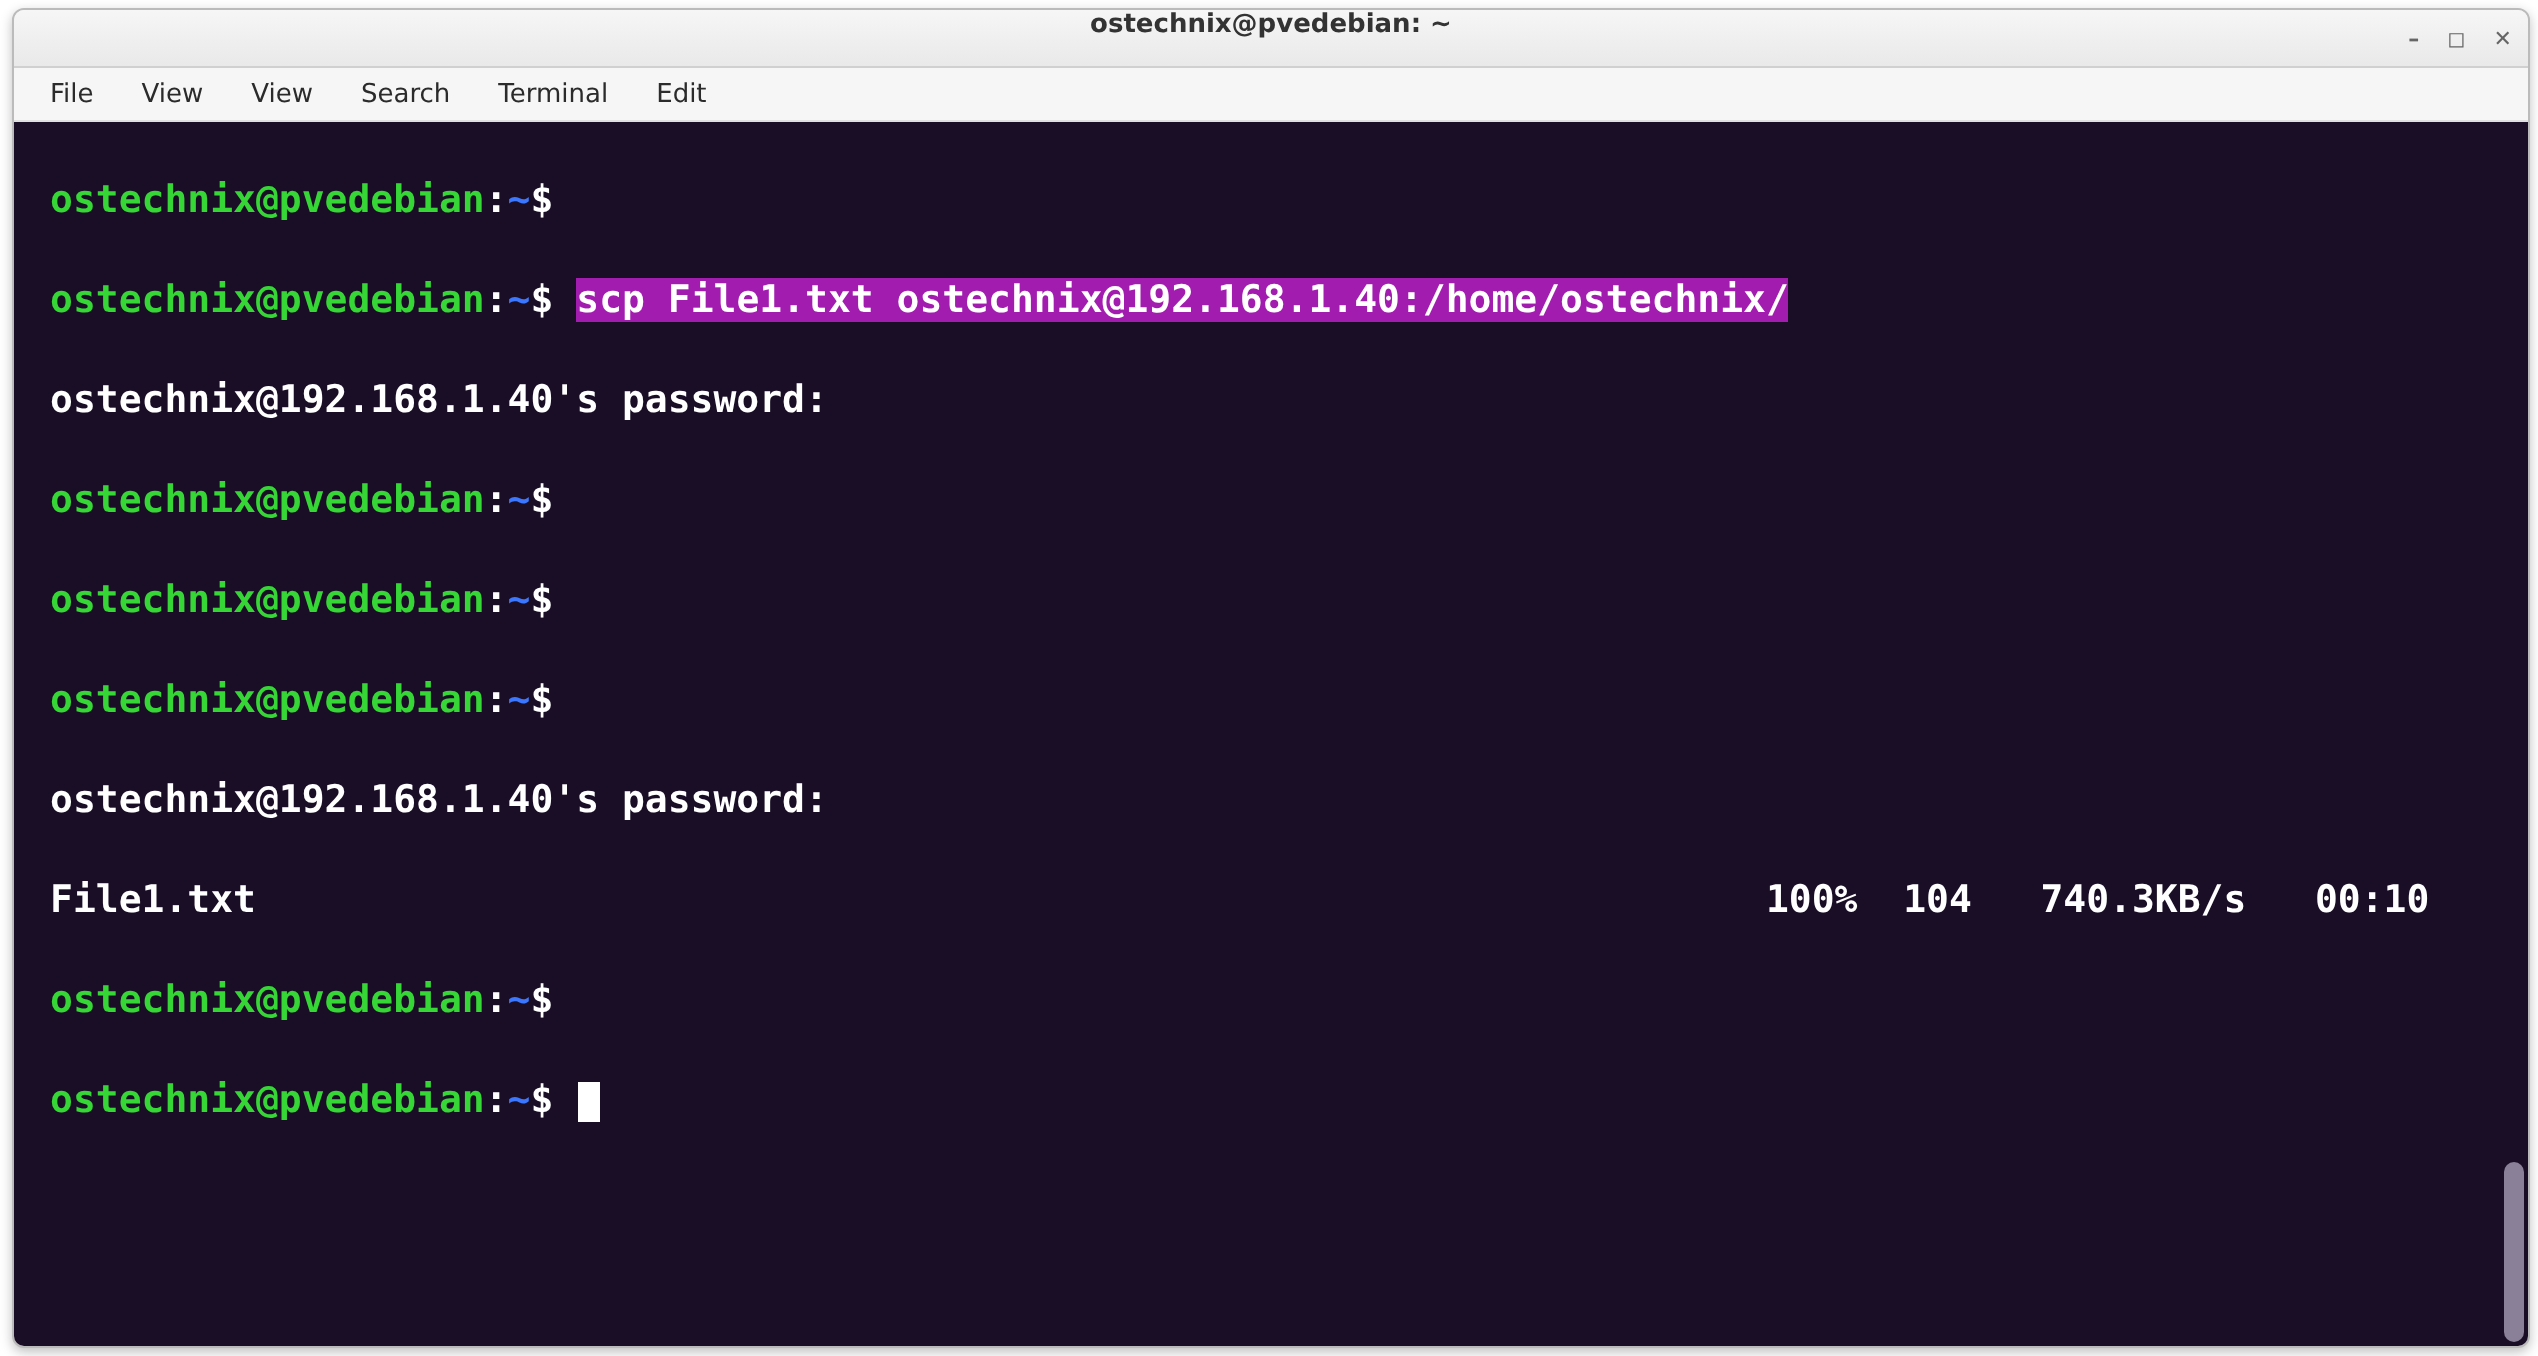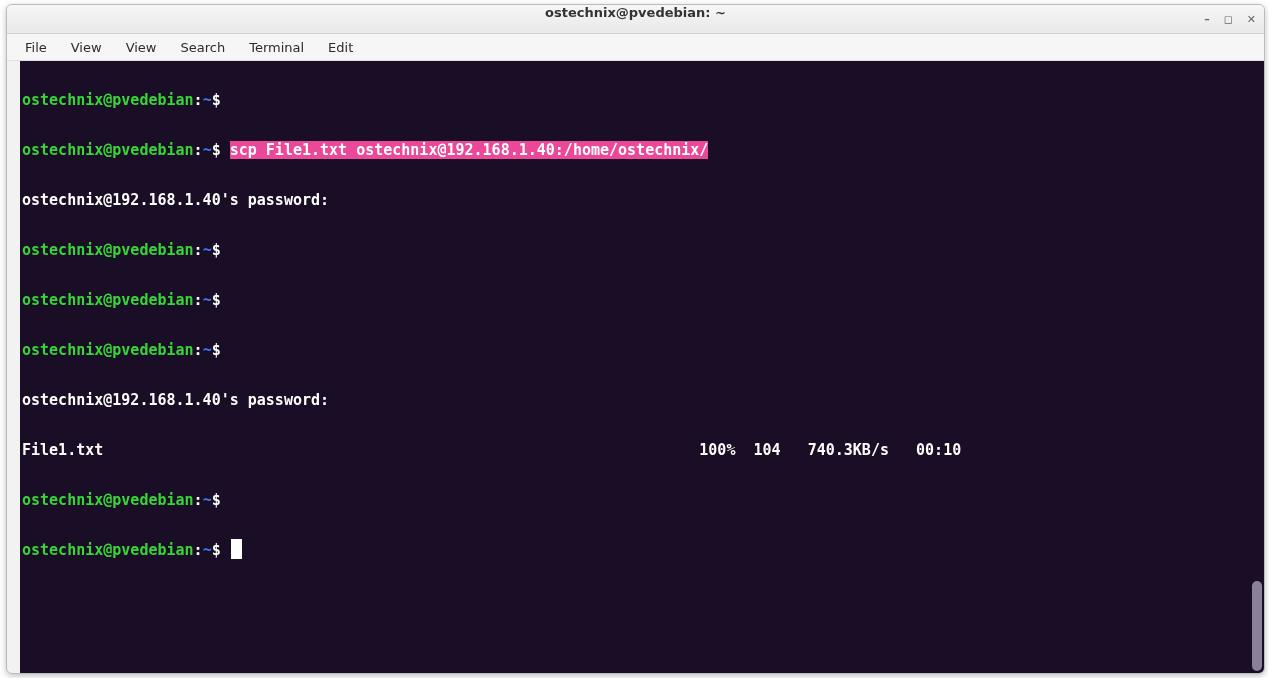--- a/index.html
+++ b/index.html
@@ -62,33 +62,32 @@
   }
   .menubar .menu-item {
     padding: 2px 10px;
     cursor: pointer;
   }
   .terminal {
     flex: 1;
     background: #1a0e26;
     color: #f0f0f0;
     font-family: "DejaVu Sans Mono","Ubuntu Mono",monospace;
-    font-size: 15px;
+    font-size: 19px;
     line-height: 25px;
-    padding: 2px 2px 2px 2px;
+    padding: 2px 2px 2px 18px;
     white-space: pre;
     overflow: hidden;
     position: relative;
     font-weight: bold;
-    margin-left: 13px;
   }
   .green { color: #36d636; }
   .blue  { color: #3b78ff; }
   .white { color: #ffffff; }
-  .hl    { background: #ec4899; color: #ffffff; padding: 0; }
+  .hl    { background: #a21caf; color: #ffffff; padding: 0; }
   .line  { display: block; }
   .line.out { padding-left: 0; }
   .stat {
     display: inline-block;
   }
   .cursor {
     display: inline-block;
     width: 11px;
     height: 20px;
     background: #ffffff;

